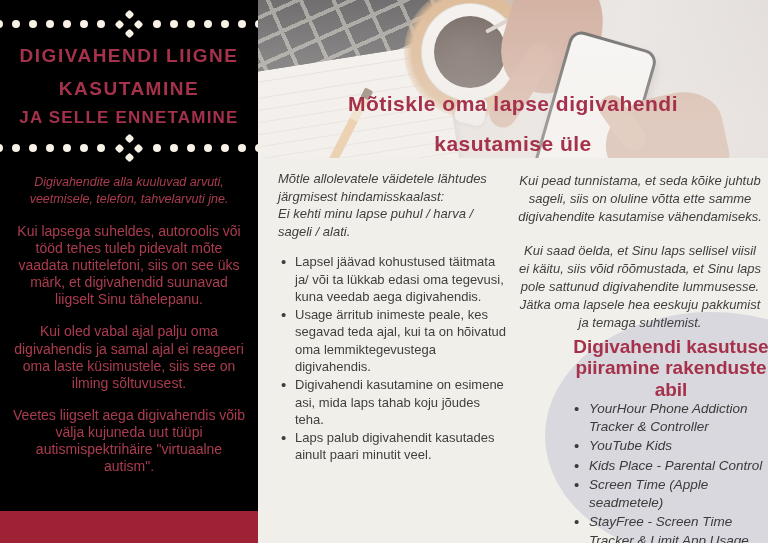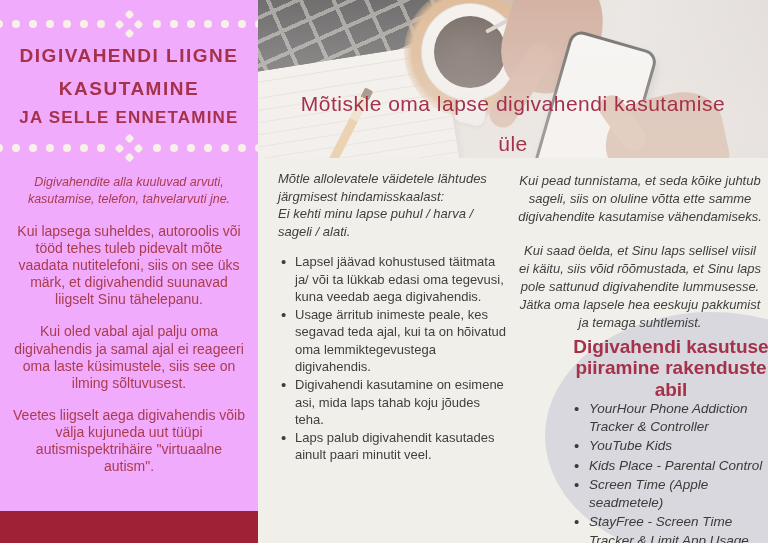--- a/index.html
+++ b/index.html
@@ -7,21 +7,21 @@
   body {
     position:relative; overflow:hidden;
     background:#f1efe9;
     font-family:"Liberation Sans", sans-serif;
     -webkit-font-smoothing:antialiased;
   }
 
   
   .left-panel {
     position:absolute; left:0; top:0; width:258px; height:511px;
-    background:#f0abfc; text-align:center; padding:14px 10px 0;
+    background:#000000; text-align:center; padding:14px 10px 0;
     color:#a5314a;
   }
   .dots-row { display:flex; justify-content:center; align-items:center; gap:9px; height:20px; }
   .dots-row .dot { width:8px; height:8px; border-radius:50%; background:#f7f1e6; flex:0 0 auto; }
   .diamond-cluster { position:relative; width:22px; height:22px; margin:0 4px; flex:0 0 auto; }
   .diamond-cluster i { position:absolute; width:7px; height:7px; background:#f7f1e6; border-radius:2px; transform:rotate(45deg); }
   .diamond-cluster i:nth-child(1){ left:7.5px; top:-2px; }
   .diamond-cluster i:nth-child(2){ left:7.5px; bottom:-2px; }
   .diamond-cluster i:nth-child(3){ left:-2px; top:7.5px; }
   .diamond-cluster i:nth-child(4){ right:-2px; top:7.5px; }
@@ -119,21 +119,21 @@
   .photo-thumb {
     position:absolute; left:352px; top:92px; width:25px; height:62px;
     background:#d4ab96; border-radius:13px; transform:rotate(-35deg);
   }
   .banner-overlay {
     position:absolute; inset:0;
     background:linear-gradient(180deg, rgba(240,235,231,0.28), rgba(240,235,231,0.55) 78%);
   }
   .banner-title {
     position:absolute; left:0; right:0; top:84px; padding:0 42px;
-    text-align:center; font-size:21px; font-weight:400; letter-spacing:0.5px;
+    text-align:center; font-size:21px; font-weight:700; letter-spacing:0.5px;
     color:#a5314a; line-height:1.9; z-index:3;
   }
 
   
   .middle-col {
     position:absolute; left:278px; top:170px; width:230px;
     color:#3f3f3f; font-size:13px; line-height:1.35;
   }
   .middle-intro { font-style:italic; }
   .middle-bullets { margin-top:13px; list-style:none; }
@@ -212,21 +212,21 @@
         <i></i>
       </span>
     <span class="dot"></span>
       <span class="dot"></span>
       <span class="dot"></span>
       <span class="dot"></span>
       <span class="dot"></span>
       <span class="dot"></span>
       <span class="dot"></span>
   </div>
-  <p class="left-intro">Digivahendite alla kuuluvad arvuti, kasutamise, telefon, tahvelarvuti jne.</p>
+  <p class="left-intro">Digivahendite alla kuuluvad arvuti, veetmisele, telefon, tahvelarvuti jne.</p>
   <p class="left-par">Kui lapsega suheldes, autoroolis või tööd tehes tuleb pidevalt mõte vaadata nutitelefoni, siis on see üks märk, et digivahendid suunavad liigselt Sinu tähelepanu.</p>
   <p class="left-par">Kui oled vabal ajal palju oma digivahendis ja samal ajal ei reageeri oma laste küsimustele, siis see on ilming sõltuvusest.</p>
   <p class="left-par">Veetes liigselt aega digivahendis võib välja kujuneda uut tüüpi autismispektrihäire "virtuaalne autism".</p>
 </aside>
 <div class="footer-bar"></div>
 
 <div class="banner">
   <div class="photo-laptop">
       <div class="keys"></div>
     </div>

